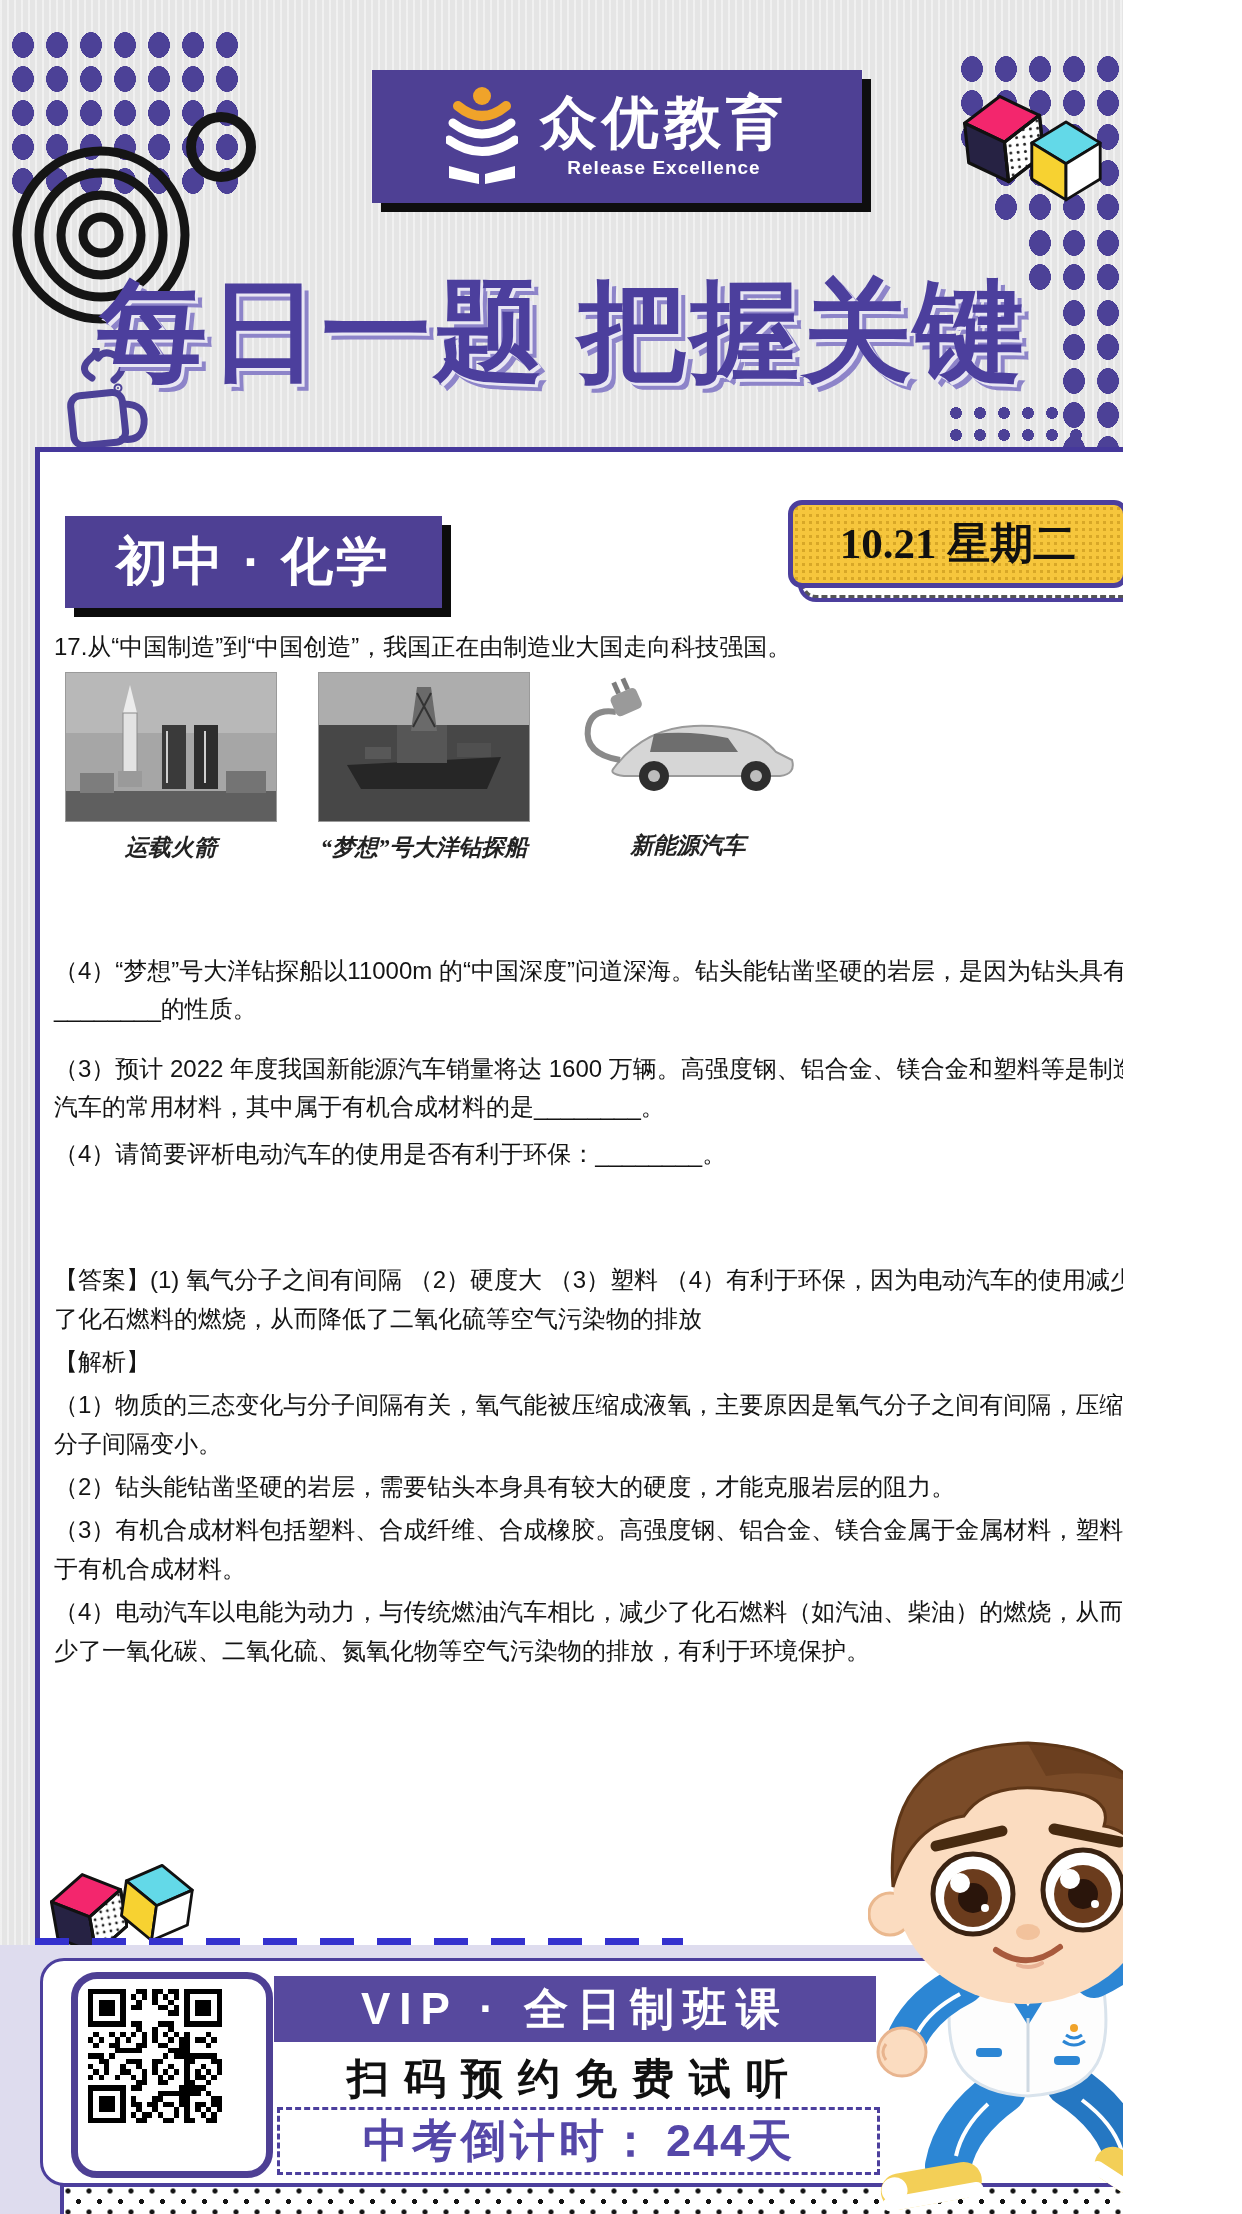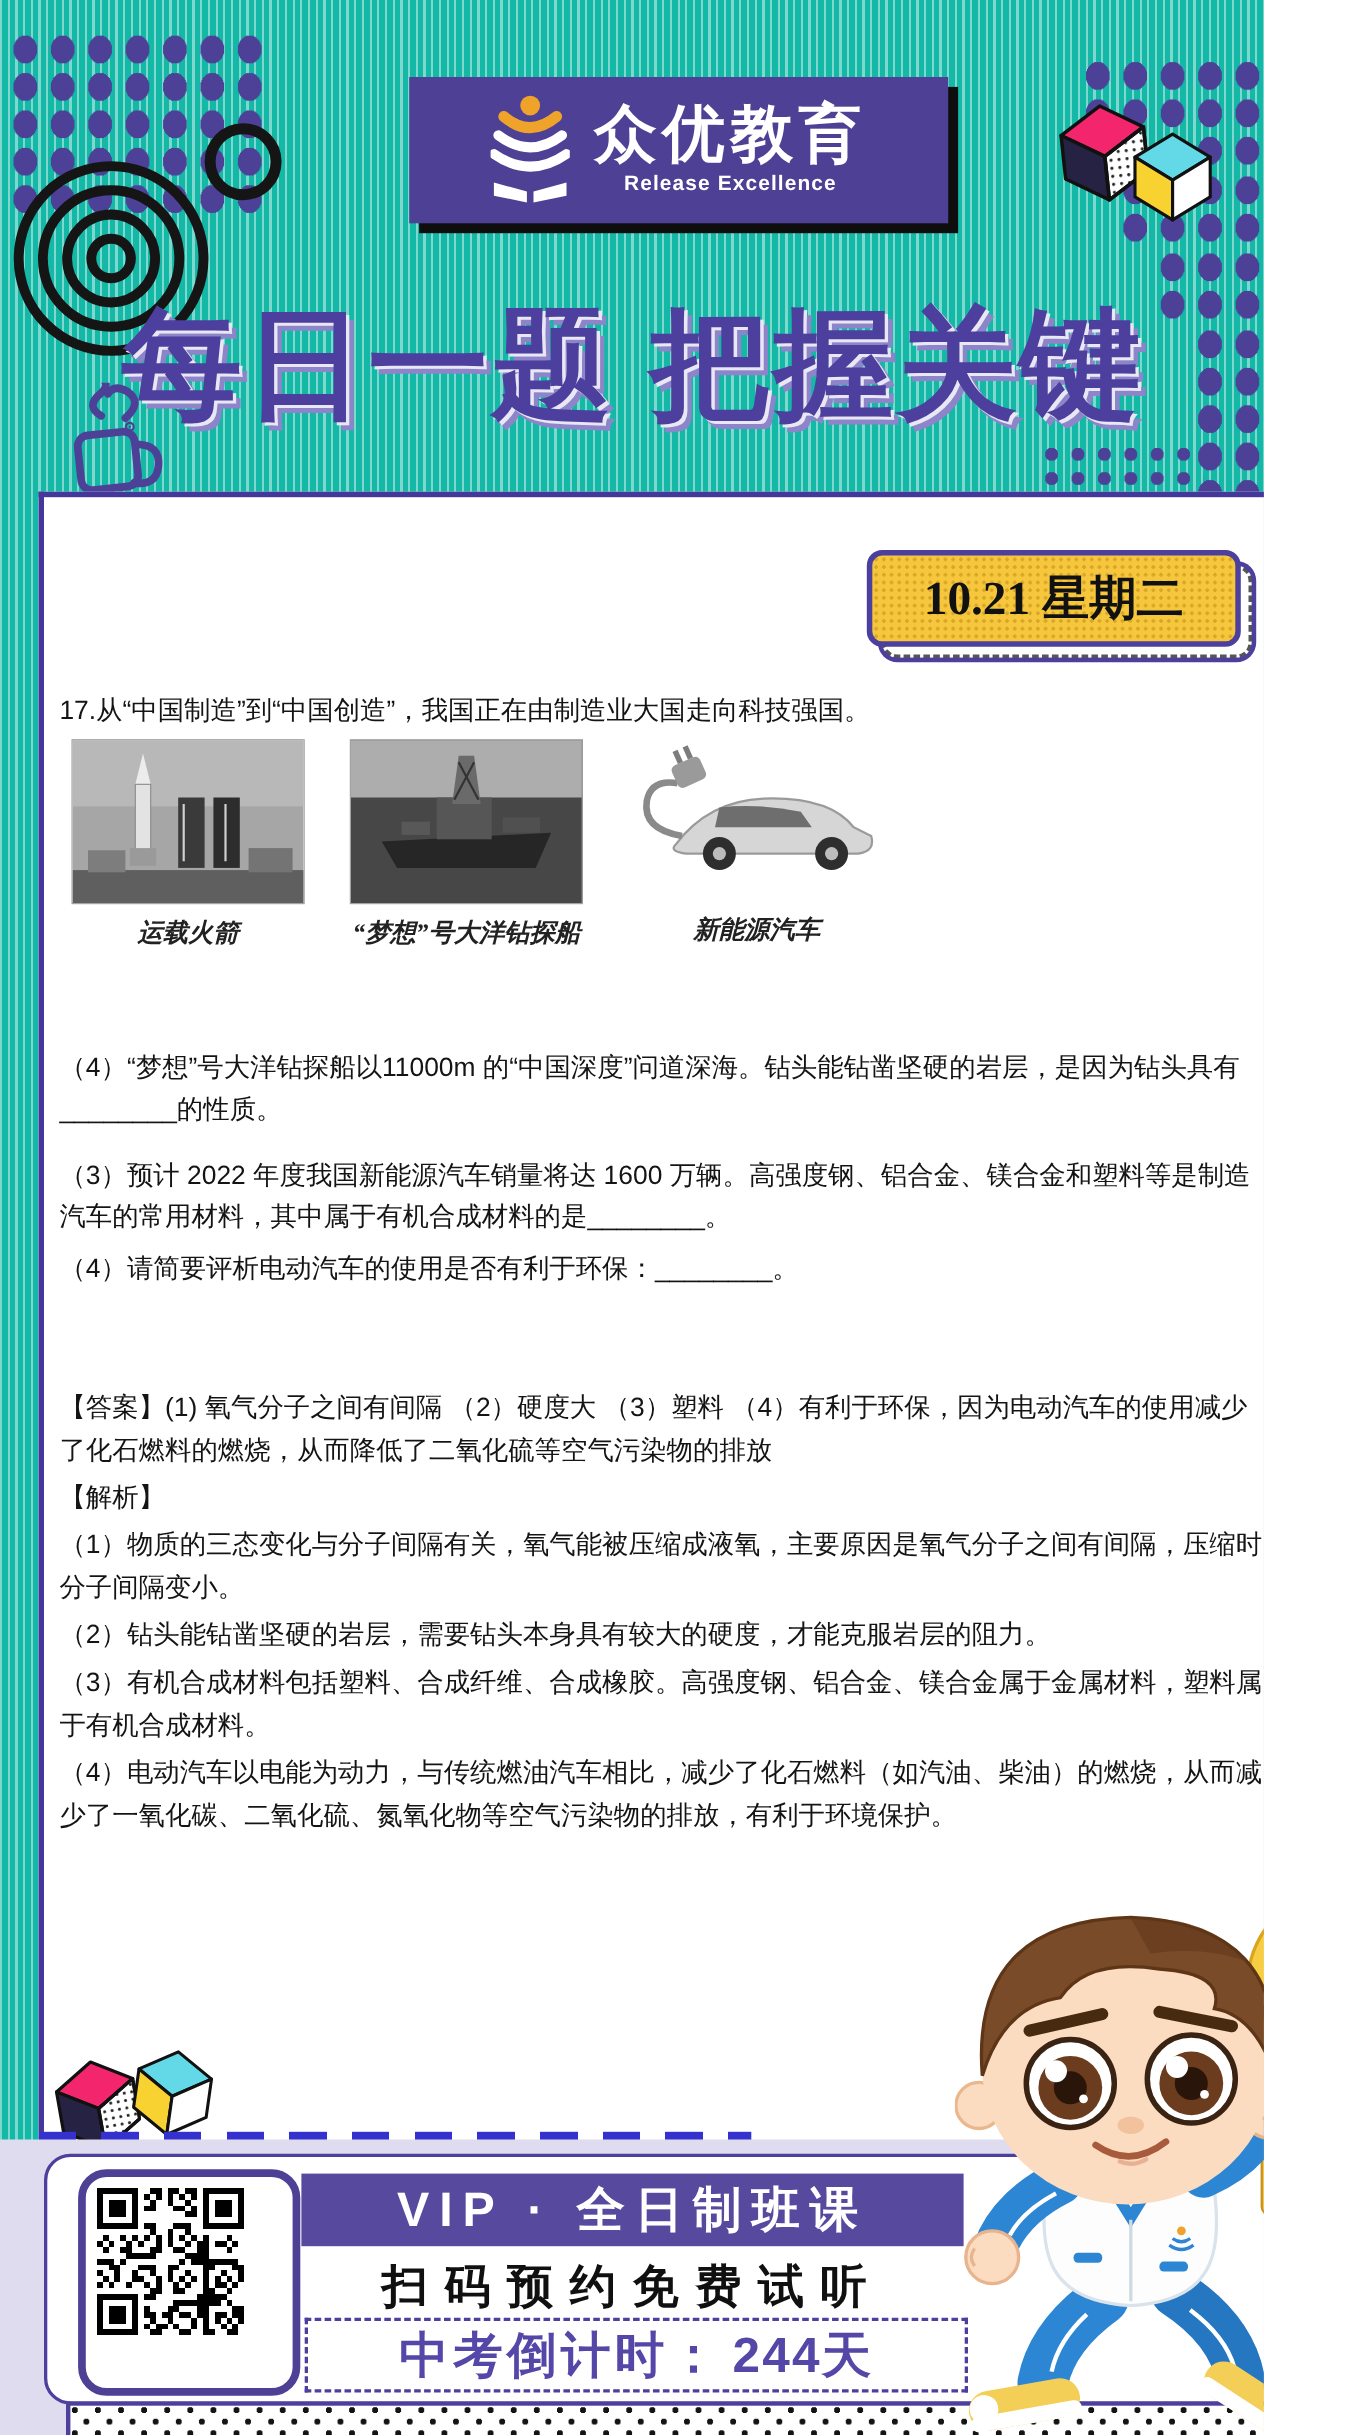--- a/index.html
+++ b/index.html
@@ -1,17 +1,17 @@
 <!DOCTYPE html>
 <html><head>
 <meta charset="utf-8">
 <style>
   html,body{margin:0;padding:0;}
   body{font-family:"Liberation Sans",sans-serif;}
-  #page{position:relative;width:1123px;height:2214px;background:#14b8a6;overflow:hidden;padding-left:26px;}
+  #page{position:relative;width:1123px;height:2214px;background:#e5e5e5;overflow:hidden;}
   #page::before{content:"";position:absolute;inset:0;
     background:repeating-linear-gradient(90deg,rgba(255,255,255,.45) 0 2px,transparent 2px 7px);
     pointer-events:none;}
   .abs{position:absolute;}
 
   
   .pdots{background-image:radial-gradient(11px 13px at 50% 50%,#4c4197 98%,transparent 100%);
          background-size:34px 34px;}
   .pdots-sm{background-image:radial-gradient(6px 6px at 50% 50%,#4c4197 98%,transparent 100%);
          background-size:24px 22px;}
@@ -148,20 +148,21 @@
   </div>
 
   <div class="abs" id="main-title">每日一题  把握关键</div>
 
   <div class="abs pdots-sm" style="left:944px;top:402px;width:150px;height:44px;"></div>
 
   <div class="abs bdots" id="card-shadow-right"></div>
 
   <div class="abs" id="card">
 
+    <div class="abs" id="subject-badge">初中 · 化学</div>
 
     <div class="abs" id="date-badge-back"></div>
     <div class="abs" id="date-badge">10.21 星期二</div>
 
     <div class="qtext" style="top:176px;">17.从“中国制造”到“中国创造”，我国正在由制造业大国走向科技强国。</div>
 
     <div class="fig" id="fig1" style="left:25px;width:212px;">
       <svg class="ph" width="210" height="148" viewBox="0 0 210 148">
         <rect width="210" height="148" fill="#a6a6a6"></rect>
         <rect width="210" height="60" fill="#b8b8b8"></rect>

